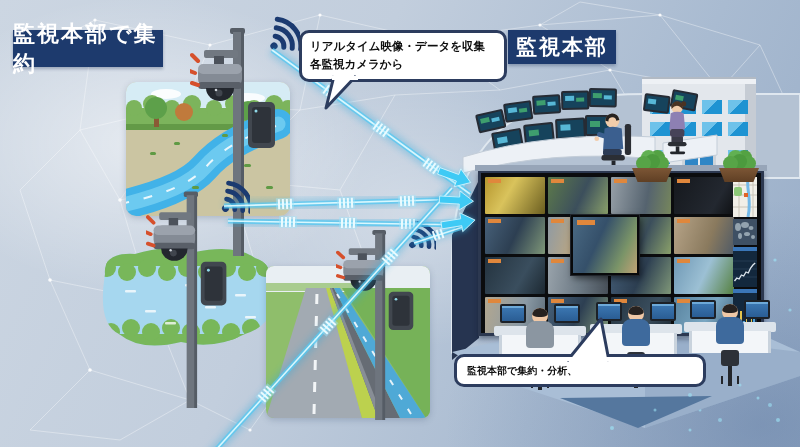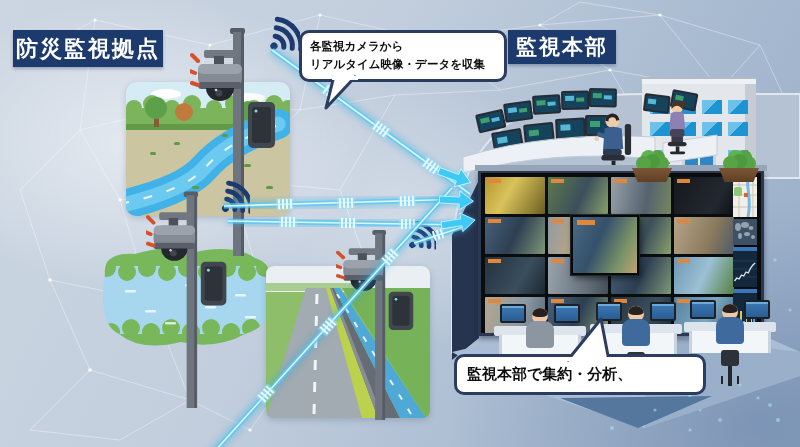--- a/index.html
+++ b/index.html
@@ -17,21 +17,21 @@
   .layer{pointer-events:none;}
 
   
   .badge{background:#1d3a6d;color:#fff;font-weight:bold;display:flex;align-items:center;justify-content:center;letter-spacing:2px;z-index:9;box-shadow:0 2px 3px rgba(20,40,80,.3);}
   #badge-site{left:13px;top:30px;width:150px;height:37px;font-size:22px;}
   #badge-hq{left:508px;top:30px;width:108px;height:34px;font-size:21px;}
 
   
   .callout{background:#fff;border:3px solid #2c3c5e;border-radius:10px;font-weight:bold;color:#0d0d0d;z-index:9;}
   #callout-top{left:299px;top:30px;width:186px;padding:5px 8px;font-size:11.5px;line-height:1.55;}
-  #callout-bottom{left:454px;top:354px;width:226px;padding:6px 10px;font-size:15px;line-height:1.5;}
+  #callout-bottom{left:454px;top:354px;width:226px;padding:6px 10px;font-size:10px;line-height:1.5;}
   .callout .tail{position:absolute;z-index:-1;}
   #callout-top .tail{left:24px;bottom:-31px;}
   #callout-bottom .tail{left:104px;top:-40px;}
 
   
   .scene{border-radius:10px;overflow:hidden;z-index:2;box-shadow:0 2px 6px rgba(60,80,110,.25);}
   #scene-river{left:126px;top:82px;width:164px;height:134px;}
   #scene-lake{left:95px;top:238px;width:184px;height:120px;border-radius:0;overflow:visible;box-shadow:none;}
   #scene-road{left:266px;top:266px;width:164px;height:152px;border-radius:8px;}
   .cam{z-index:3;}
@@ -178,21 +178,21 @@
         </g>
         <g stroke="#d6502c" stroke-width="4" stroke-linecap="round">
           <path d="M8 45 L2 39"></path>
             <path d="M5 57 L0 55"></path>
             <path d="M8 69 L2 67"></path>
         </g>
       </symbol>
     </defs>
   </svg>
 
-  <div class="badge" id="badge-site">防災監視拠点</div>
+  <div class="badge" id="badge-site">監視本部で集約</div>
   <div class="badge" id="badge-hq">監視本部</div>
 
   <div class="scene" id="scene-river">
     <svg width="164" height="134" viewBox="0 0 164 134">
       <rect width="164" height="134" fill="#cbc5a2"></rect>
       <rect width="164" height="34" fill="#d6ecf5"></rect>
       <ellipse cx="40" cy="12" rx="15" ry="5" fill="#fff" opacity=".9"></ellipse>
       <ellipse cx="122" cy="16" rx="17" ry="5" fill="#fff" opacity=".85"></ellipse>
       <rect y="26" width="164" height="20" fill="#7cb45c"></rect>
       <g fill="#7cb45c">
@@ -714,22 +714,22 @@
           <path d="M0 6 L20 6 L20 0 L34 9.5 L20 19 L20 13 L0 13 Z"></path>
         </g>
     </g>
   </svg>
 
   <div class="callout" id="callout-top">
     <svg class="tail" width="36" height="34">
         <path d="M8 0 L0 32 L30 0" fill="#fff" stroke="#2c3c5e" stroke-width="3" stroke-linejoin="round"></path>
         <rect x="6" y="0" width="26" height="4" fill="#fff"></rect>
       </svg>
+    <div>リアルタイム映像・データを収集</div>
     <div>各監視カメラから</div>
-    <div>リアルタイム映像・データを収集</div>
   </div>
   <div class="callout" id="callout-bottom">
     <svg class="tail" width="56" height="44">
         <path d="M6 44 L40 2 L48 44" fill="#fff" stroke="#2c3c5e" stroke-width="3" stroke-linejoin="round"></path>
         <rect x="4" y="40" width="46" height="4" fill="#fff"></rect>
       </svg>
     <div>監視本部で集約・分析、</div>
   </div>
 
 </div>

